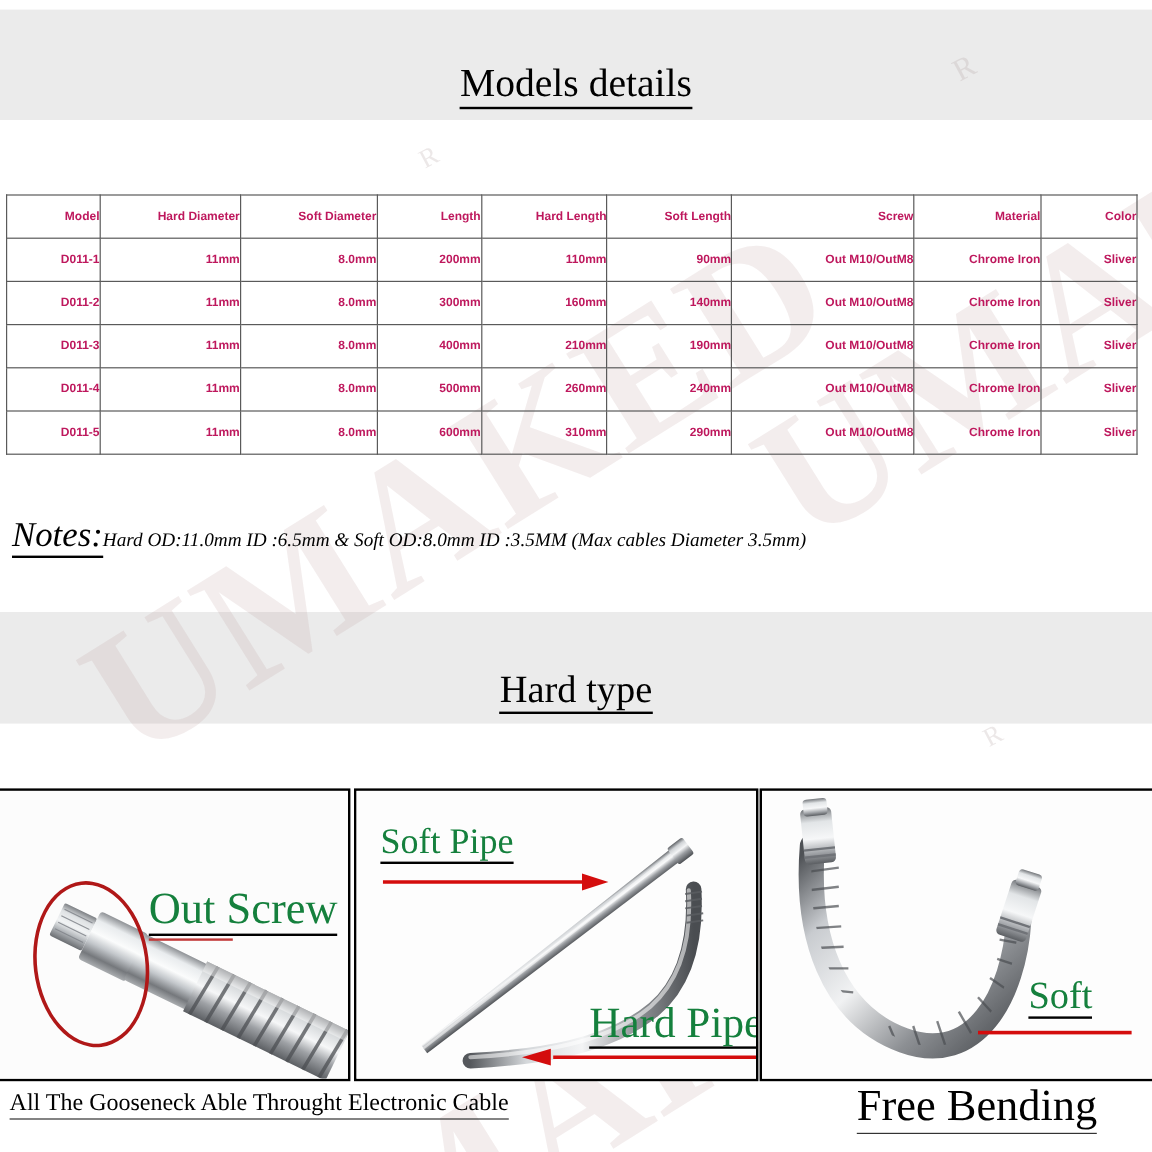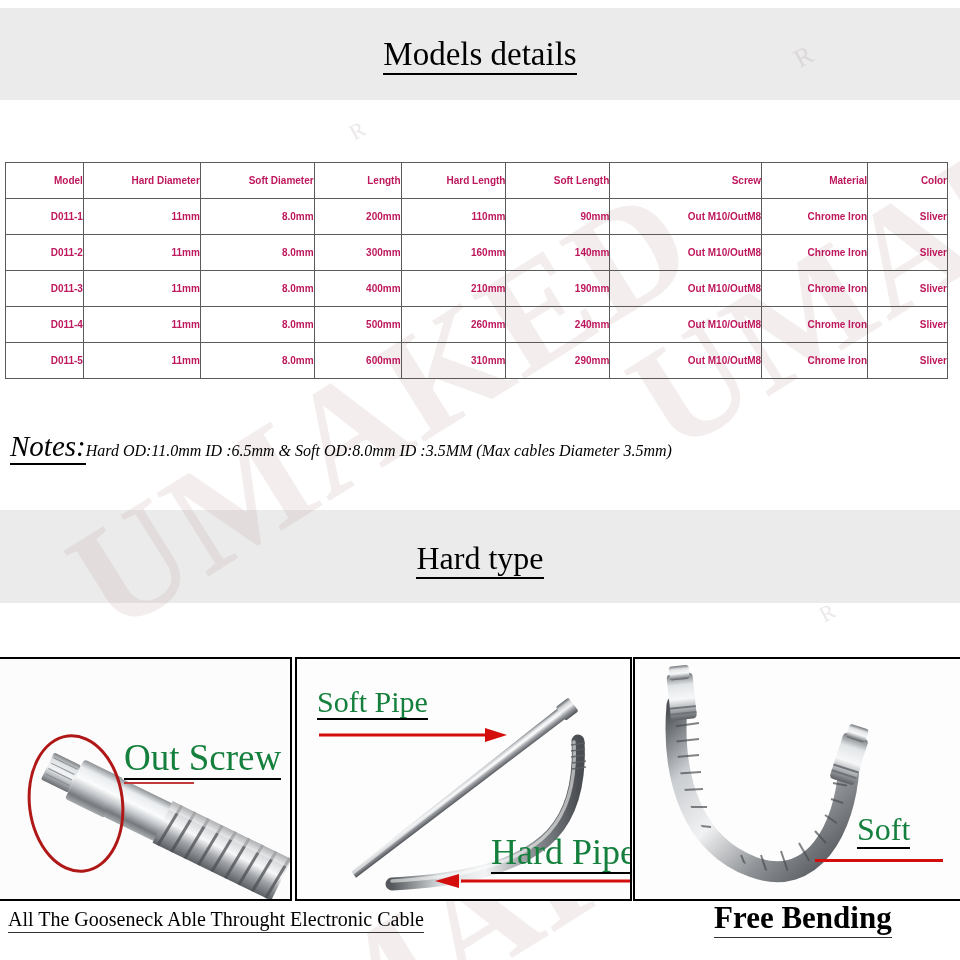--- a/index.html
+++ b/index.html
@@ -41,20 +41,21 @@
     background: #ebebeb;
     z-index: 2;
   }
   .band-title {
     position: absolute;
     width: 960px;
     text-align: center;
     font-family: "Liberation Serif", serif;
     color: #000;
     z-index: 6;
+    margin-top: 16px;
   }
   .band-title span {
     border-bottom: 2px solid #000;
     padding-bottom: 1px;
   }
 
   
   .spec-table {
     position: absolute;
     border-collapse: collapse;
@@ -445,17 +446,17 @@
     </div>
     <div class="anno" style="left:222px; top:152px; font-size:32px;">
       <span>Soft</span>
     </div>
     <div class="redline" style="left:180px; top:200px; width:128px;"></div>
   </div>
 
   <div class="caption" style="left:8px; top:908px; font-size:20px;">
     <span>All The Gooseneck Able Throught Electronic Cable</span>
   </div>
-  <div class="caption" style="left:714px; top:900px; font-size:31px;font-weight:bold;">
+  <div class="caption" style="left:714px; top:900px; font-size:37px;">
     <span>Free Bending</span>
   </div>
 
 </div>
 
 </body></html>

